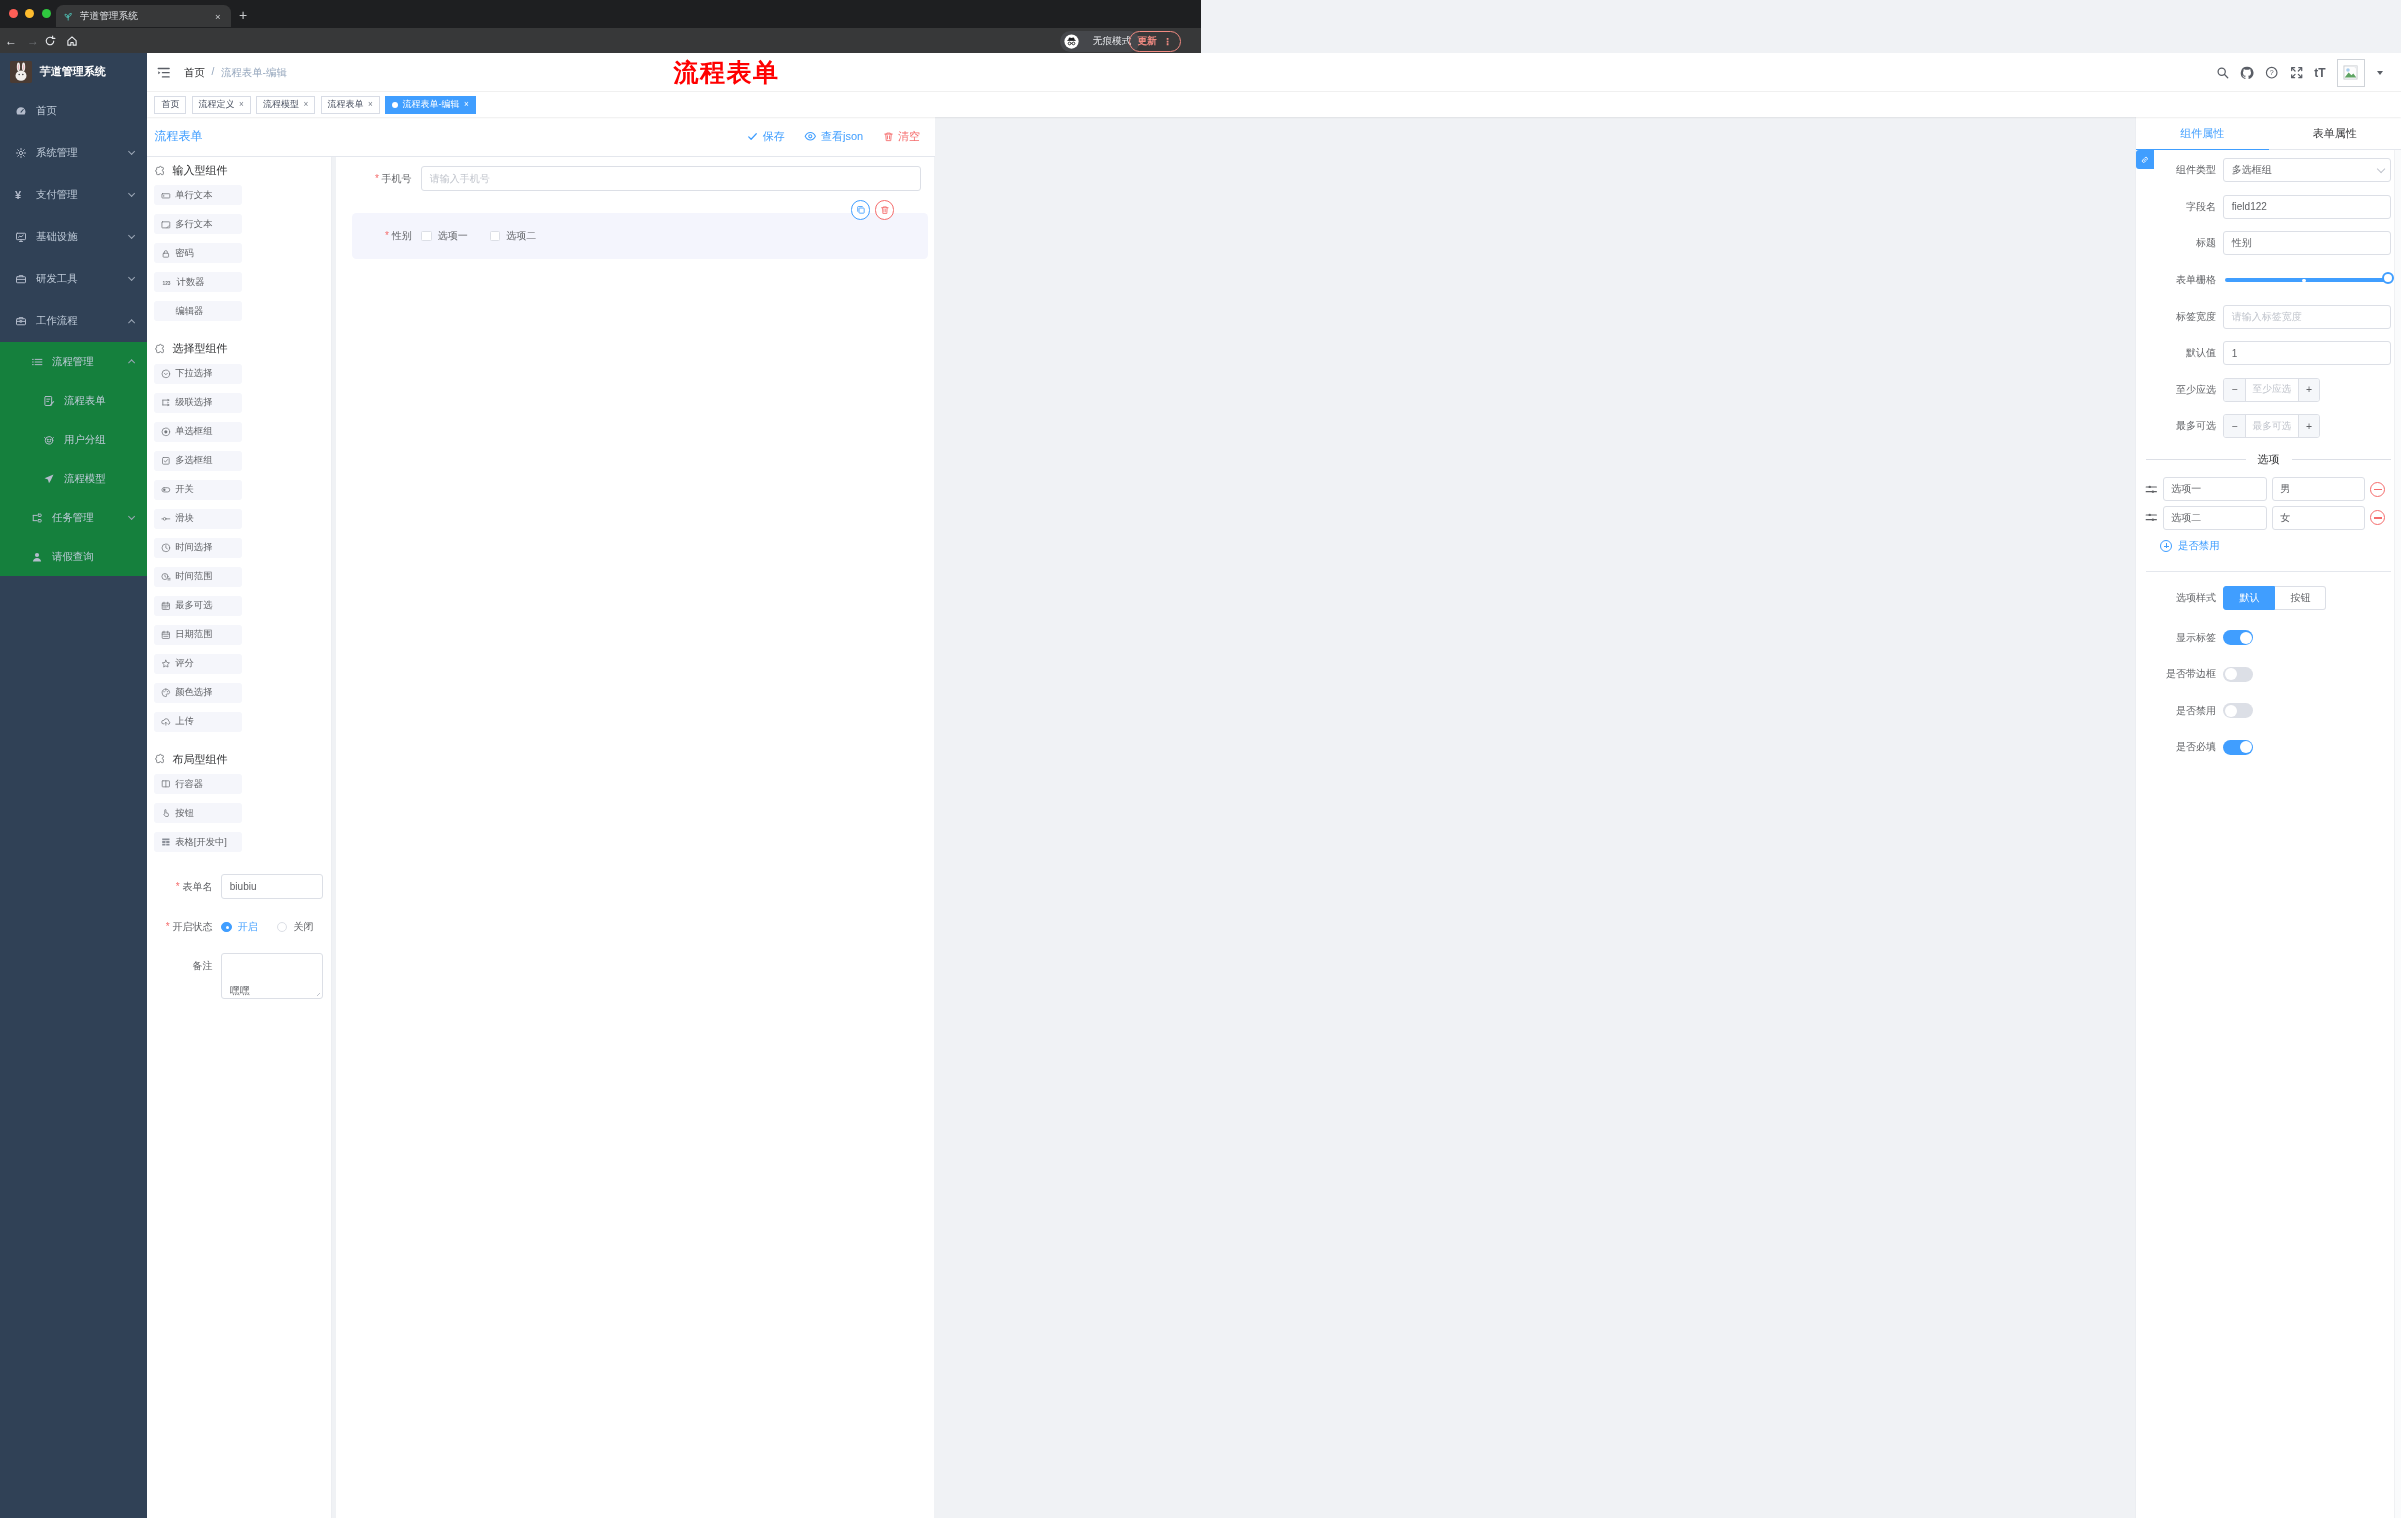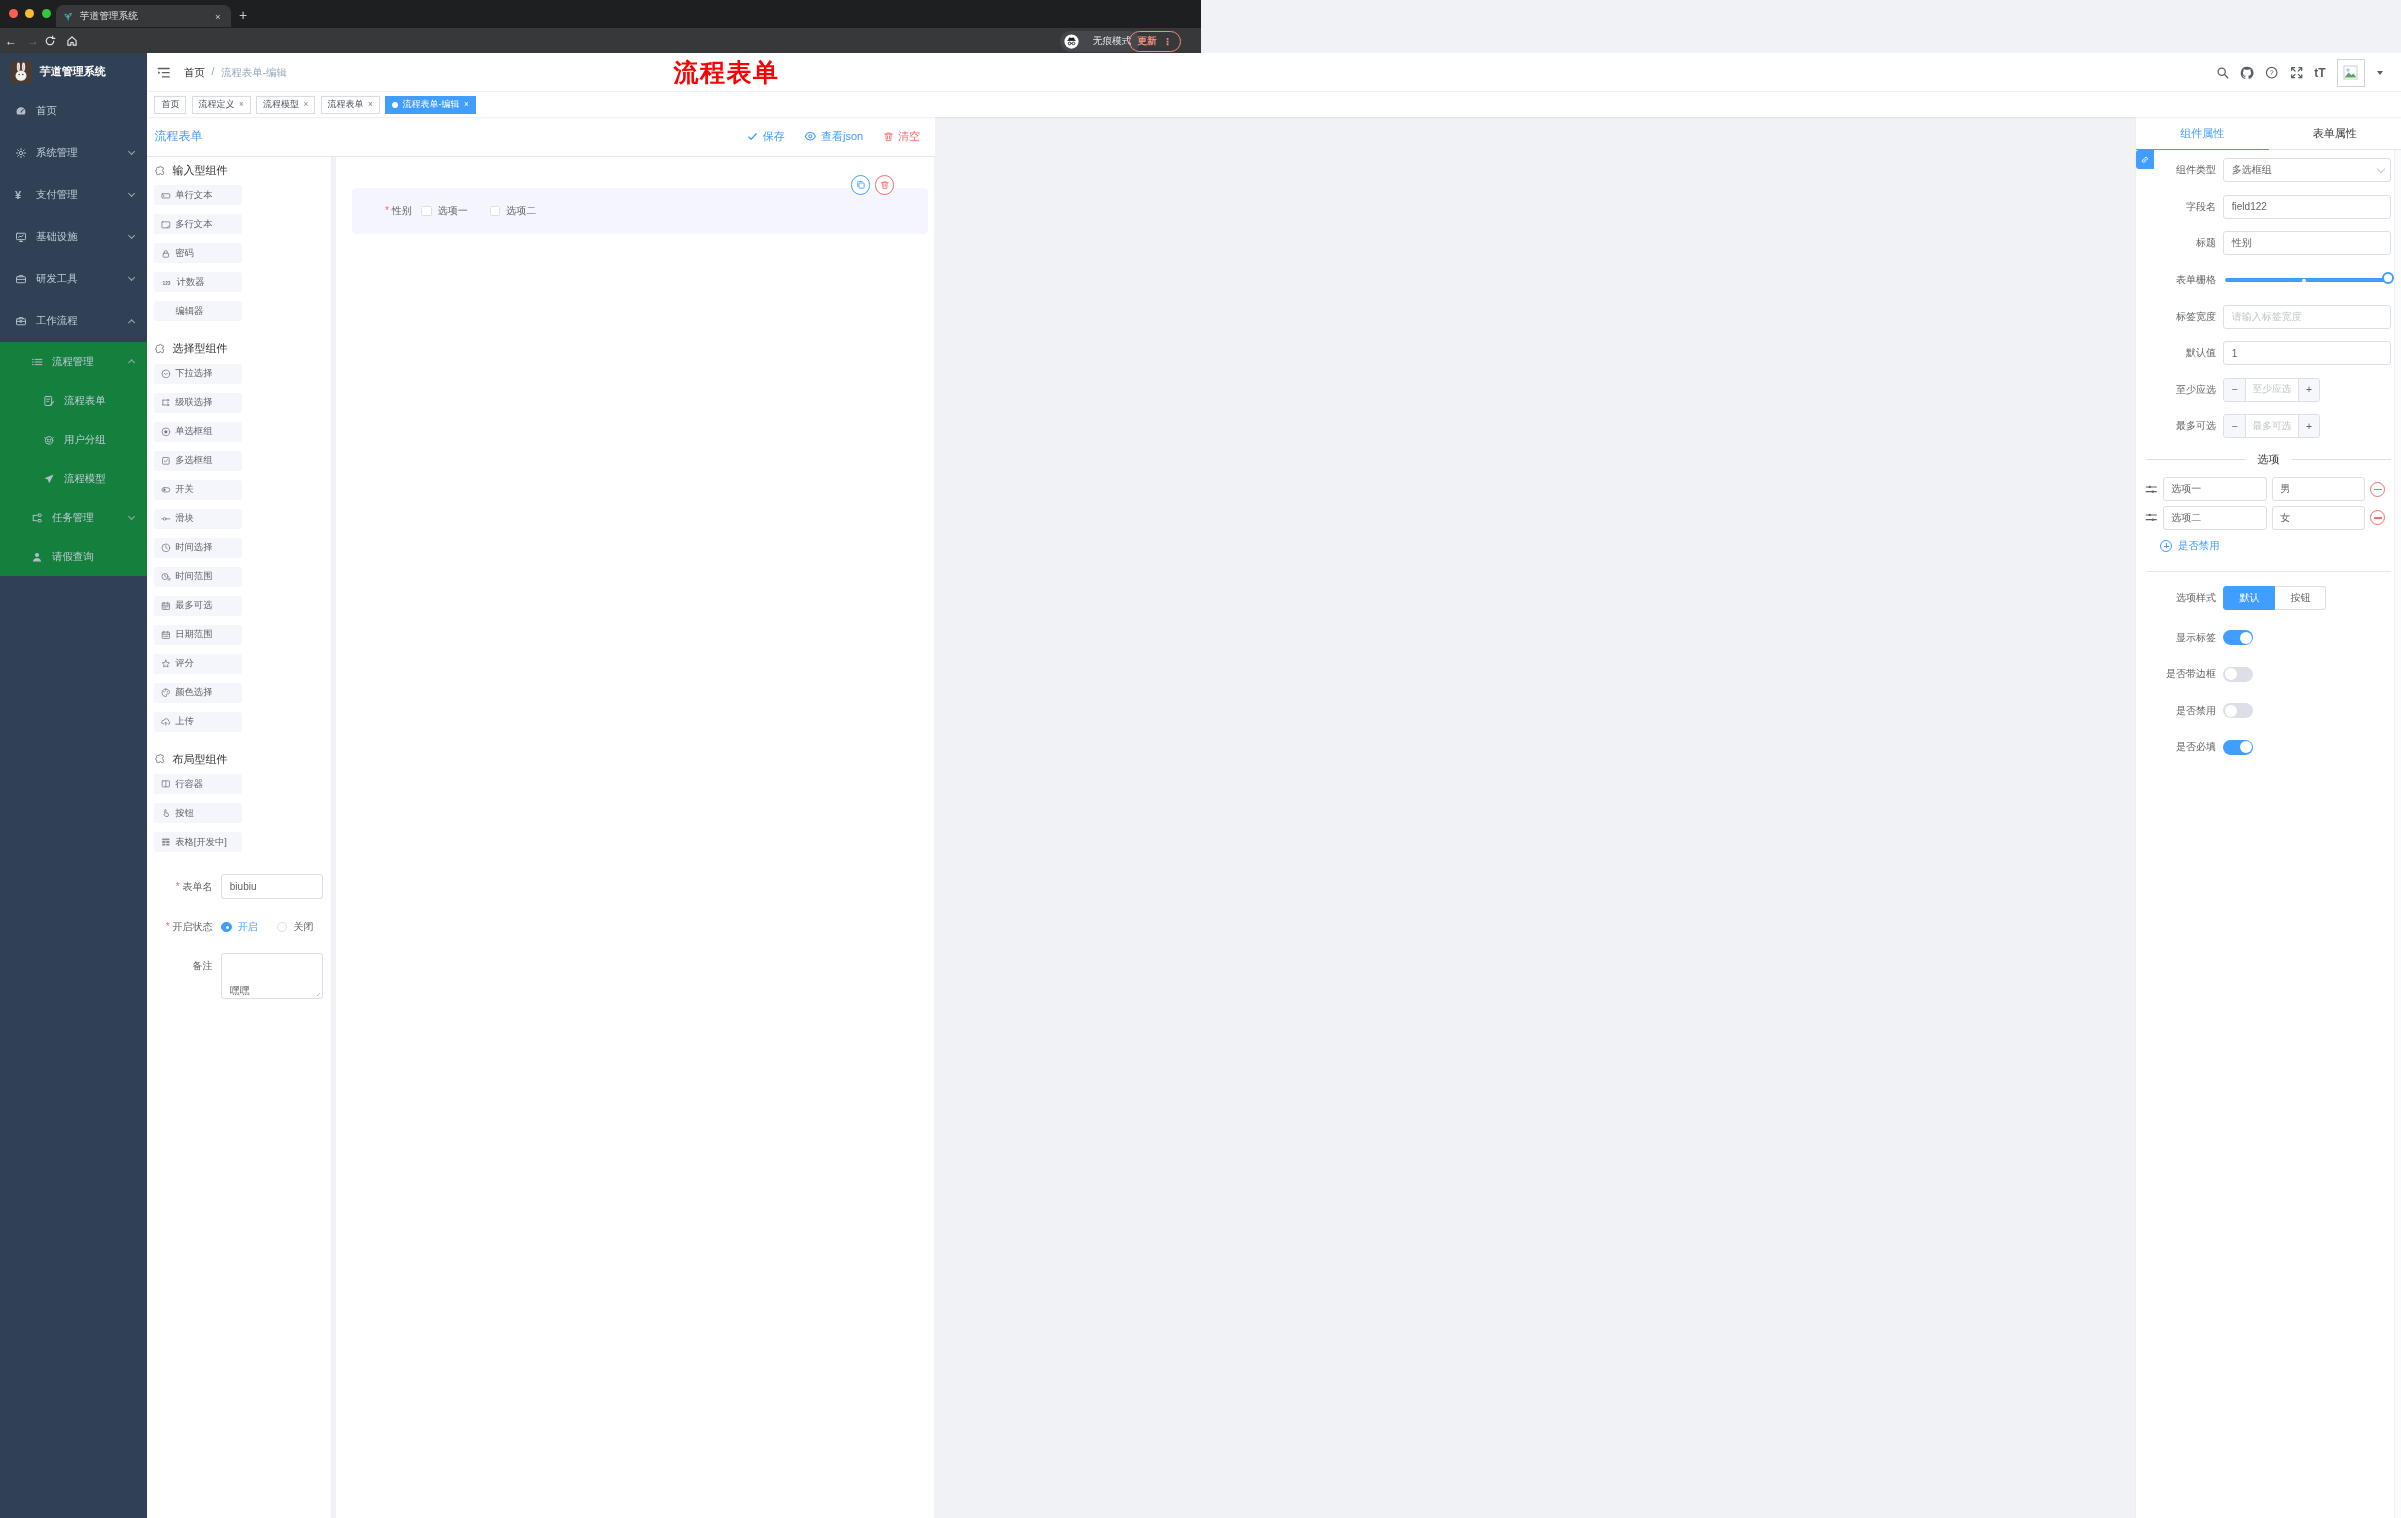--- a/index.html
+++ b/index.html
@@ -705,20 +705,26 @@
     <div class="meta-row" style="margin-top:19.3px;align-items:flex-start">
       <span class="meta-label" style="margin-top:6px">备注</span>
       <div class="ipt meta-area">
         <span>嘿嘿</span>
         <span class="rsz"></span>
       </div>
     </div>
   </div>
 
   <div class="canvas">
+    <div class="crow">
+      <span class="clabel req">手机号</span>
+      <div class="ipt cipt">
+        <span class="ph">请输入手机号</span>
+      </div>
+    </div>
     <div class="sel-row">
       <span class="clabel req">性别</span>
       <span class="cb"></span>
       <span class="cbl">选项一</span>
       <span class="gap30"></span>
       <span class="cb"></span>
       <span class="cbl">选项二</span>
       <span class="fab copy">
         <svg width="9.7" height="9.7" viewBox="0 0 16 16" style="stroke:#409eff;fill:none;stroke-width:1.4">
             <rect x="5" y="5" width="8.5" height="8.5" rx="1"></rect>

